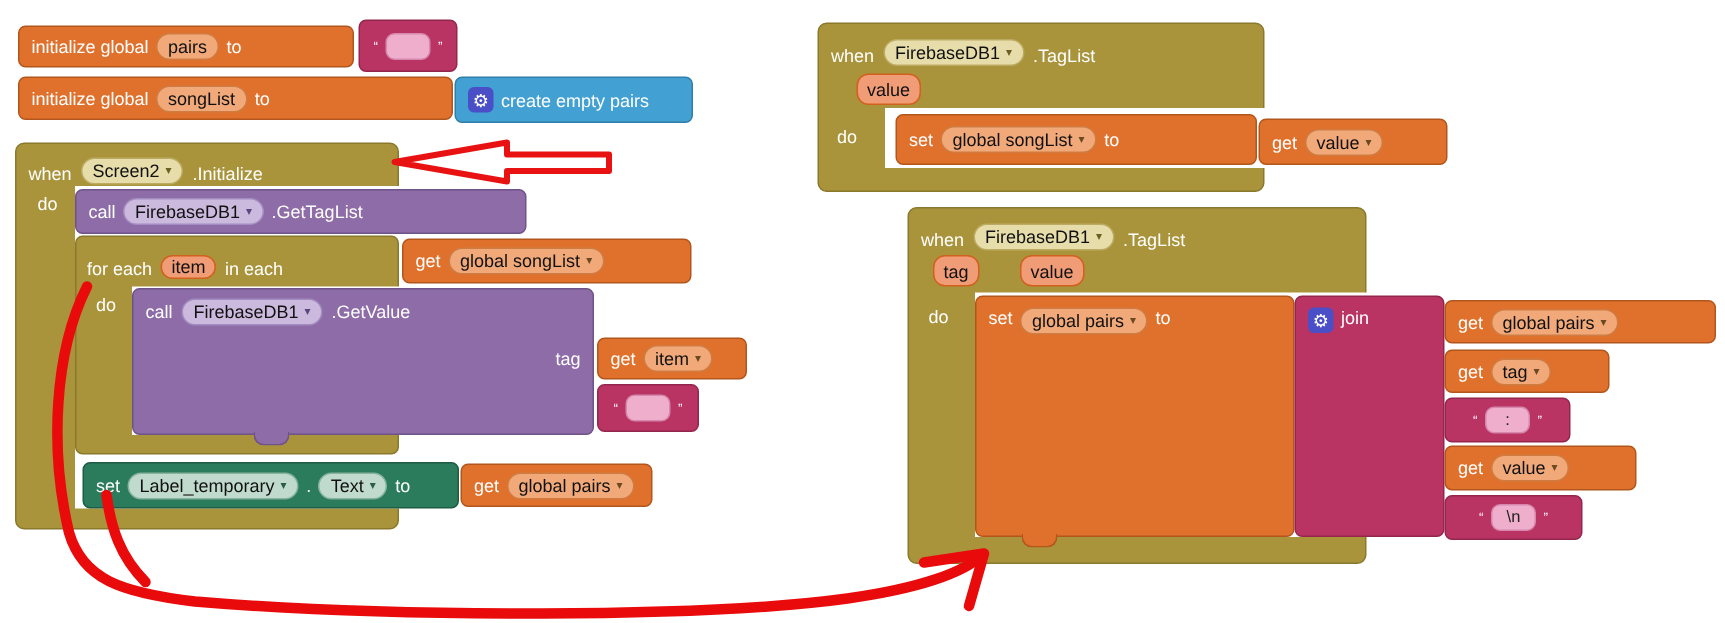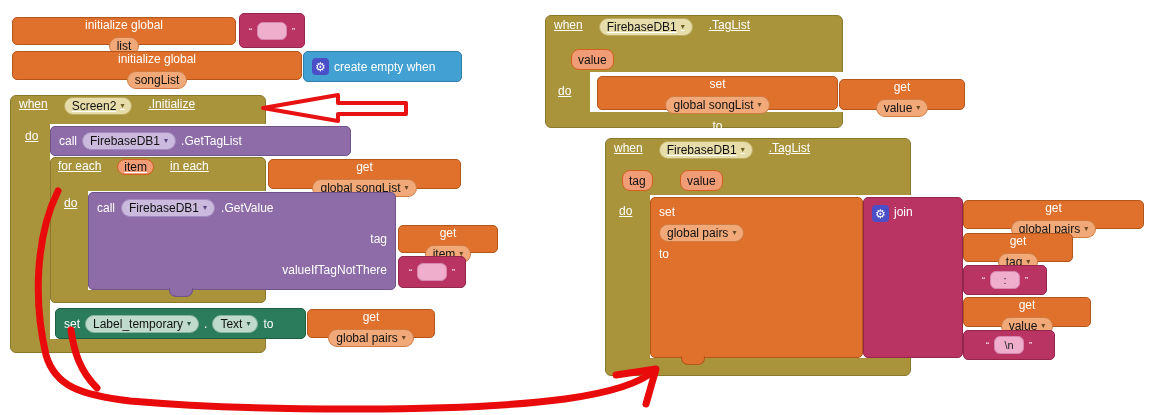--- a/index.html
+++ b/index.html
@@ -1,28 +1,28 @@
 <!DOCTYPE html>
 <html><head>
 <meta charset="utf-8">
 <style>
   html,body{margin:0;padding:0;background:#fff;}
   #canvas{position:relative;width:1150px;height:415px;background:#fff;overflow:hidden;
           font-family:"Liberation Sans",sans-serif;}
   .blk{position:absolute;box-sizing:border-box;border-radius:5px;display:flex;align-items:center;
        gap:5px;padding:0 8px;font-size:12px;color:#fff;white-space:nowrap;}
-  .orange{background:#e0712c;border:1px solid #b2561c;flex-direction:column;}
+  .orange{background:#e0712c;border:1px solid #b2561c;}
   .purple{background:#8d6ca7;border:1px solid #6f5389;}
   .green{background:#2b7b5d;border:1px solid #1e5c44;}
   .magenta{background:#b93463;border:1px solid #94264c;}
   .blue{background:#42a0d2;border:1px solid #2f7fa9;}
   .goldrect{position:absolute;box-sizing:border-box;background:#a9943c;border:1px solid #8a782c;border-radius:6px;}
   .cavity{position:absolute;background:#fff;}
-  .lblrow{position:absolute;display:flex;align-items:flex-start;gap:16px;font-size:12px;color:#fff;
-          white-space:nowrap;padding:0 9px;box-sizing:border-box;text-decoration:underline;}
+  .lblrow{position:absolute;display:flex;align-items:flex-end;gap:6px;font-size:12px;color:#fff;
+          white-space:nowrap;padding:0 9px;box-sizing:border-box;}
   .fld{display:inline-flex;align-items:center;gap:4px;border-radius:9px;padding:1px 7px;color:#111;font-size:12px;}
   .fld-orange{background:#f2a979;border:1px solid #cf7c42;}
   .fld-gold{background:#e7ddab;border:1px solid #bcab62;}
   .fld-purple{background:#cbbade;border:1px solid #a48cc0;}
   .fld-green{background:#c0dbcd;border:1px solid #86b49c;text-align:center;}
   .dd{font-size:8px;color:#6b4a22;line-height:1;}
   .fld-purple .dd{color:#5d4680;} .fld-green .dd{color:#2b5c46;} .fld-gold .dd{color:#6d5f22;}
   .pill{background:#f09c77;border:1.5px solid #d2601e;border-radius:8px;padding:0 6px;color:#111;font-size:12px;}
   .pinkfld{background:#efaecb;border:1px solid #d687ad;border-radius:6px;min-width:20px;height:16px;
            display:inline-flex;align-items:center;justify-content:center;color:#222;font-size:11px;padding:0 4px;}
@@ -38,42 +38,42 @@
   #anno{position:absolute;left:0;top:0;width:1150px;height:415px;pointer-events:none;z-index:60;}
 </style>
 </head>
 <body>
 
 <div id="canvas">
 
   <div class="blk orange" style="left:12px;top:17px;width:224px;height:28px;">
     <span>initialize global</span>
     <span class="fld fld-orange">
-        <span>list</span>
+        <span>pairs</span>
       </span>
     <span>to</span>
   </div>
   <div class="blk magenta" style="left:239px;top:13px;width:66px;height:35px;justify-content:center;">
     <span class="q">“</span>
     <span class="pinkfld"></span>
     <span class="q">”</span>
   </div>
 
   <div class="blk orange" style="left:12px;top:51px;width:290px;height:29px;">
     <span>initialize global</span>
     <span class="fld fld-orange">
         <span>songList</span>
       </span>
     <span>to</span>
   </div>
   <div class="blk blue" style="left:303px;top:51px;width:159px;height:31px;">
     <span class="gearbadge">
         <span>⚙</span>
       </span>
-    <span>create empty when</span>
+    <span>create empty pairs</span>
   </div>
 
   <div class="goldrect" style="left:10px;top:95px;width:256px;height:258px;"></div>
   <div class="cavity" style="left:50px;top:124px;width:218px;height:215px;"></div>
   <div class="lblrow" style="left:10px;top:97px;width:256px;height:26px;">
     <span>when</span>
     <span class="fld fld-gold">
       <span>Screen2</span>
       <span class="dd">▾</span>
     </span>
@@ -111,23 +111,20 @@
     <div class="prow-l">
       <span>call</span>
       <span class="fld fld-purple">
         <span>FirebaseDB1</span>
         <span class="dd">▾</span>
       </span>
       <span>.GetValue</span>
     </div>
     <div class="prow">
       <span>tag</span>
-    </div>
-    <div class="prow">
-      <span>valueIfTagNotThere</span>
     </div>
     <span class="btab btab-purple" style="left:80px;"></span>
   </div>
 
   <div class="blk orange" style="left:398px;top:225px;width:100px;height:28px;">
     <span>get</span>
     <span class="fld fld-orange">
       <span>item</span>
       <span class="dd">▾</span>
     </span>

